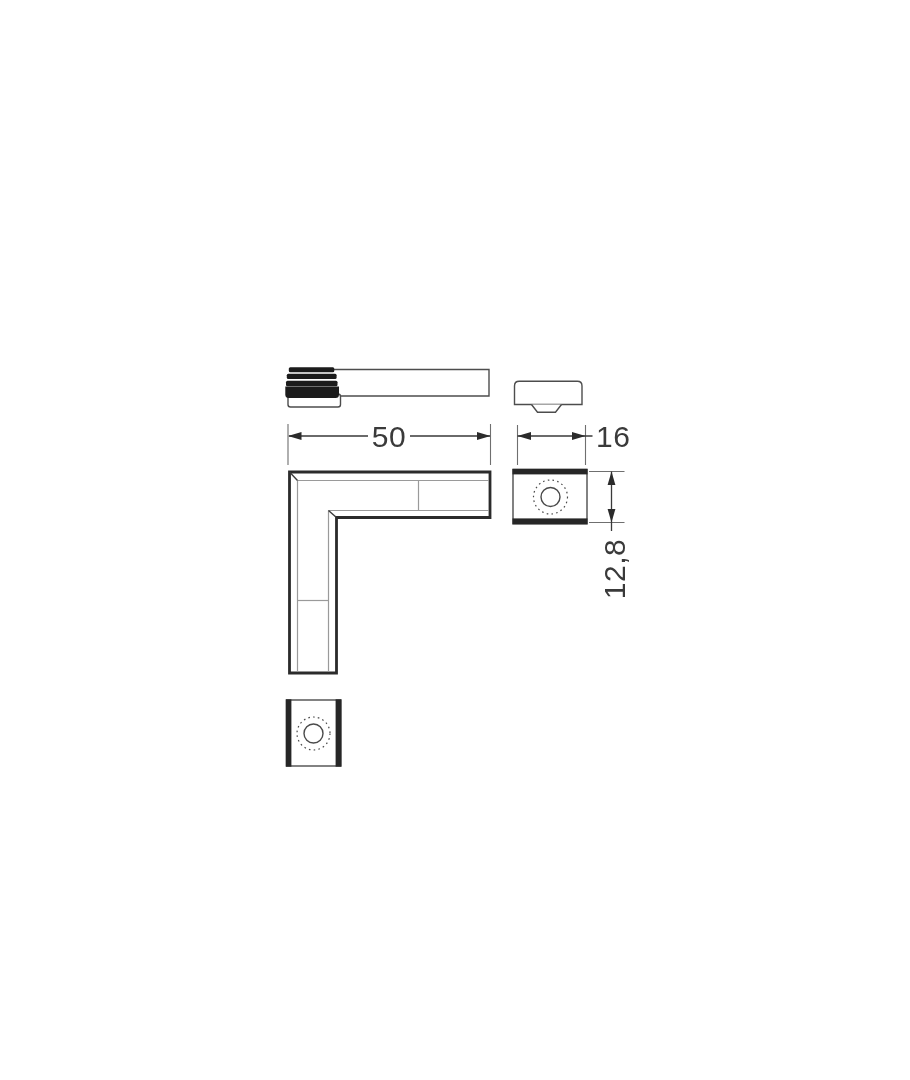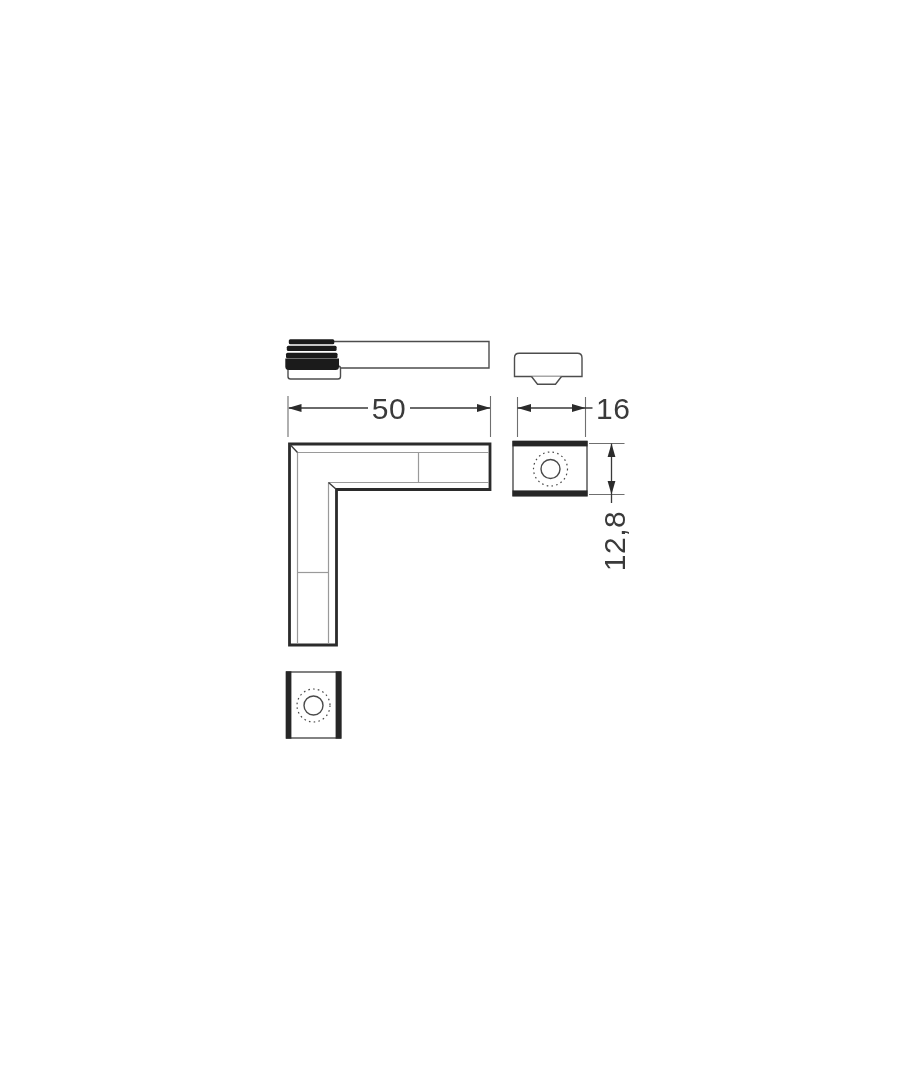--- a/index.html
+++ b/index.html
@@ -9,20 +9,21 @@
     width: 910px;
     height: 1080px;
     overflow: hidden;
     font-family: "Liberation Sans", sans-serif;
   }
   .stage {
     position: relative;
     width: 910px;
     height: 1032px;
     background: #ffffff;
+    margin-top: 28px;
   }
   svg { display: block; }
   .dim-text {
     font-family: "Liberation Sans", sans-serif;
     font-size: 30px;
     fill: #3a3a3a;
     letter-spacing: 0.5px;
   }
   .thick  { stroke: #2b2b2b; stroke-width: 2.8; fill: #ffffff; }
   .medium { stroke: #4d4d4d; stroke-width: 1.4; fill: #ffffff; }

